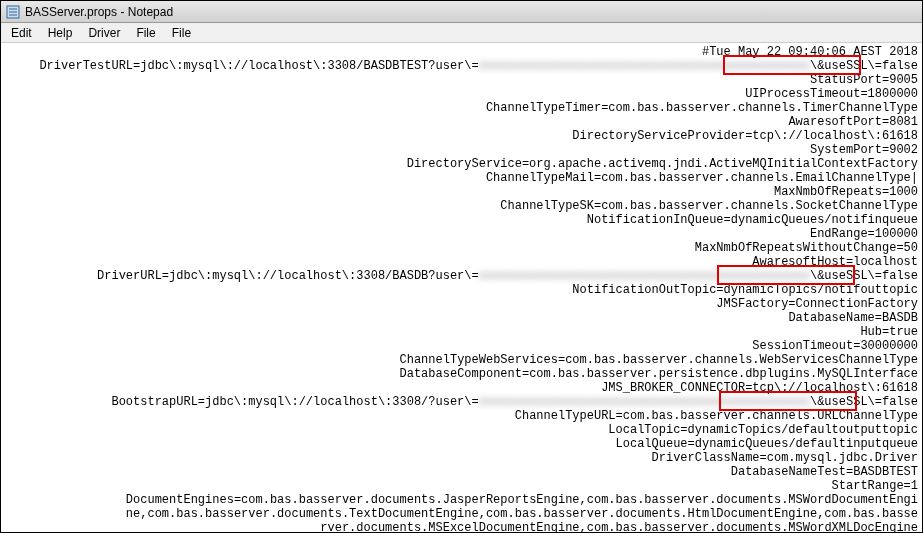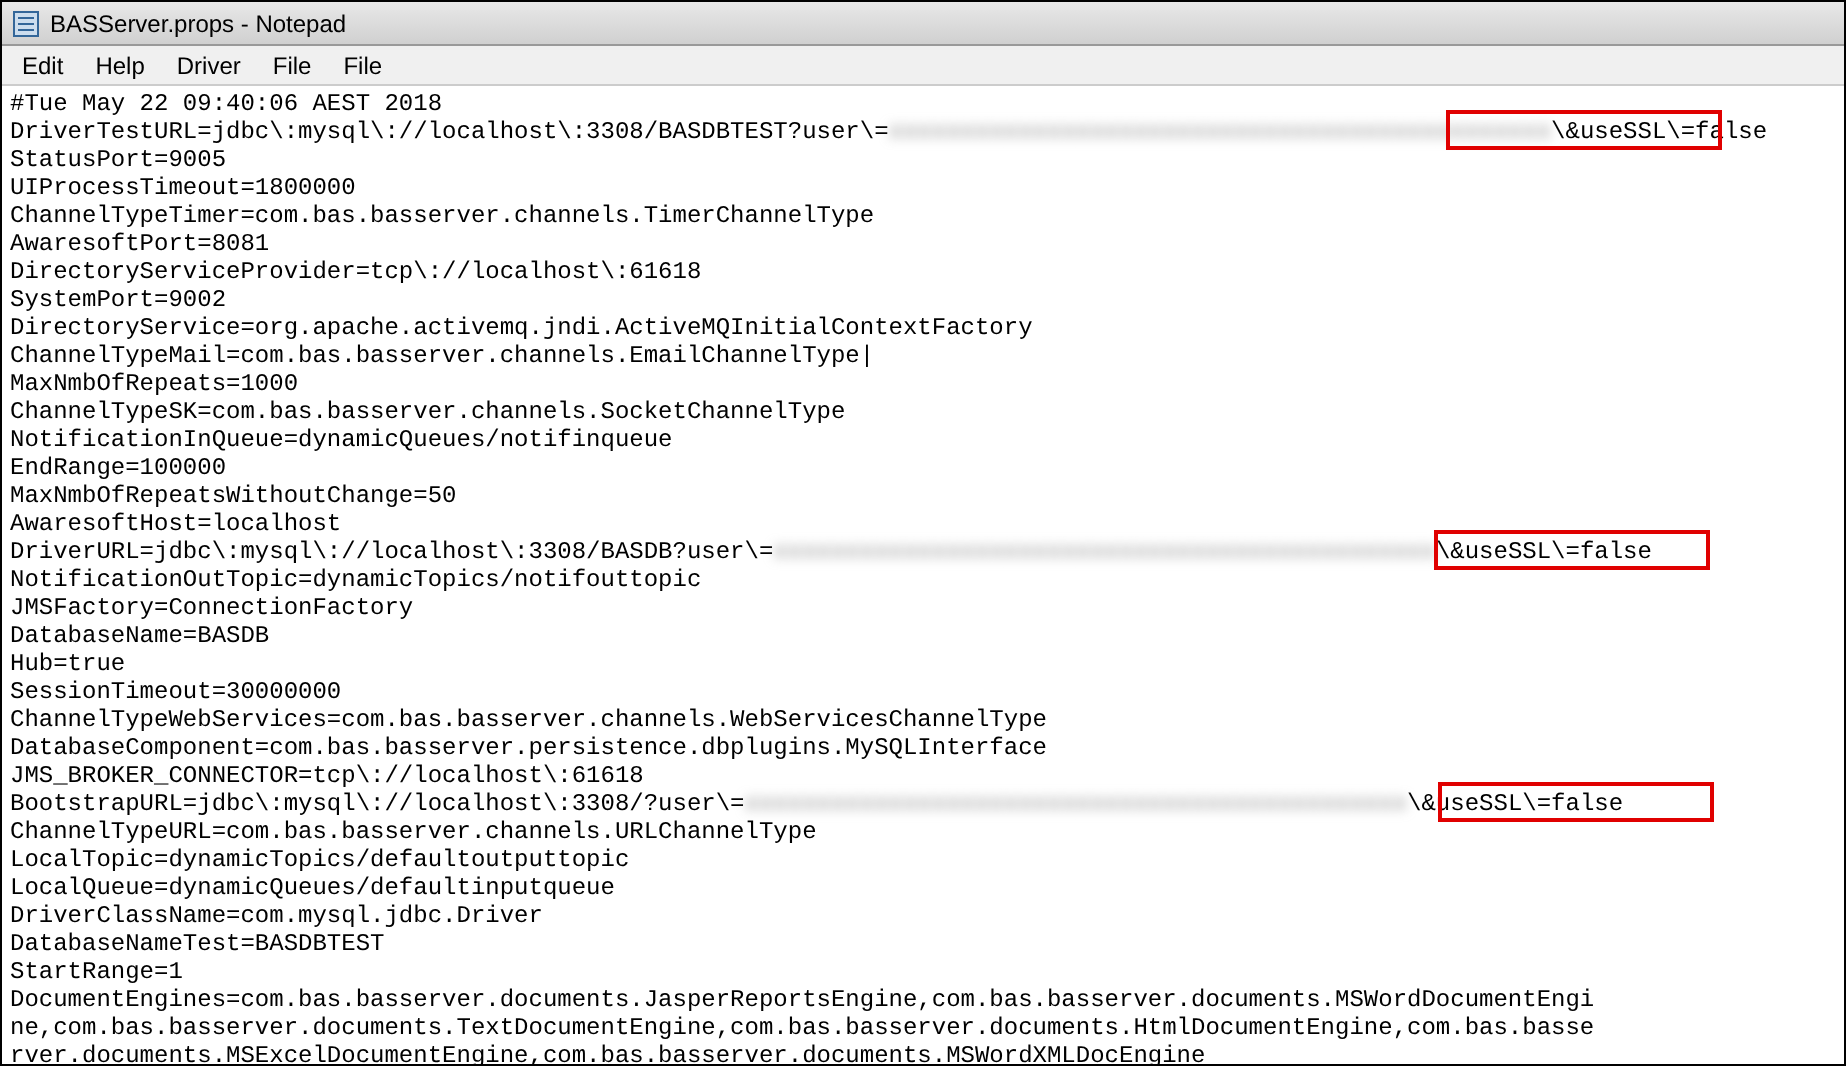--- a/index.html
+++ b/index.html
@@ -45,21 +45,21 @@
     .editor {
       font-family: Consolas, "Courier New", monospace;
       font-size: 12px;
       line-height: 14px;
       padding: 2px 4px;
       white-space: pre;
       position: relative;
       color: #000;
       letter-spacing: 0;
     }
-    .line { display: block; position: relative; height: 14px; }
+    .line { display: block; position: relative; height: 14px; text-align: right; }
     .blur {
       display: inline-block;
       filter: blur(3px);
       color: #888;
       user-select: none;
     }
     .highlight-box {
       position: absolute;
       border: 2px solid #e00000;
       pointer-events: none;

